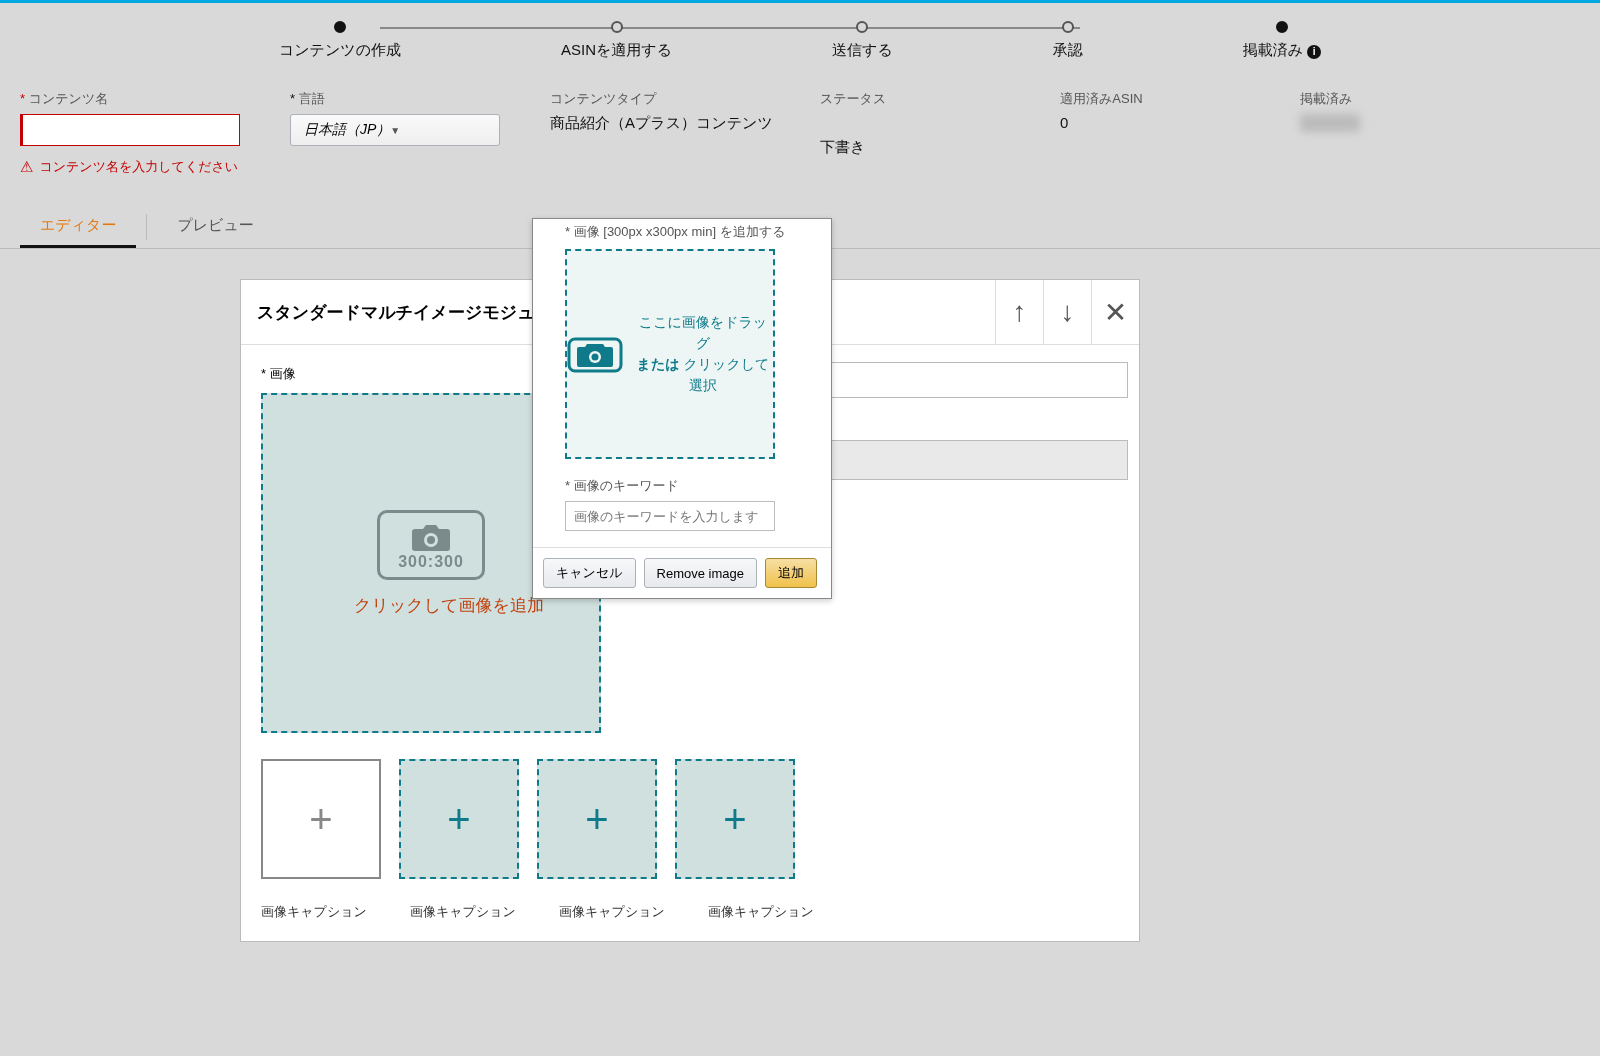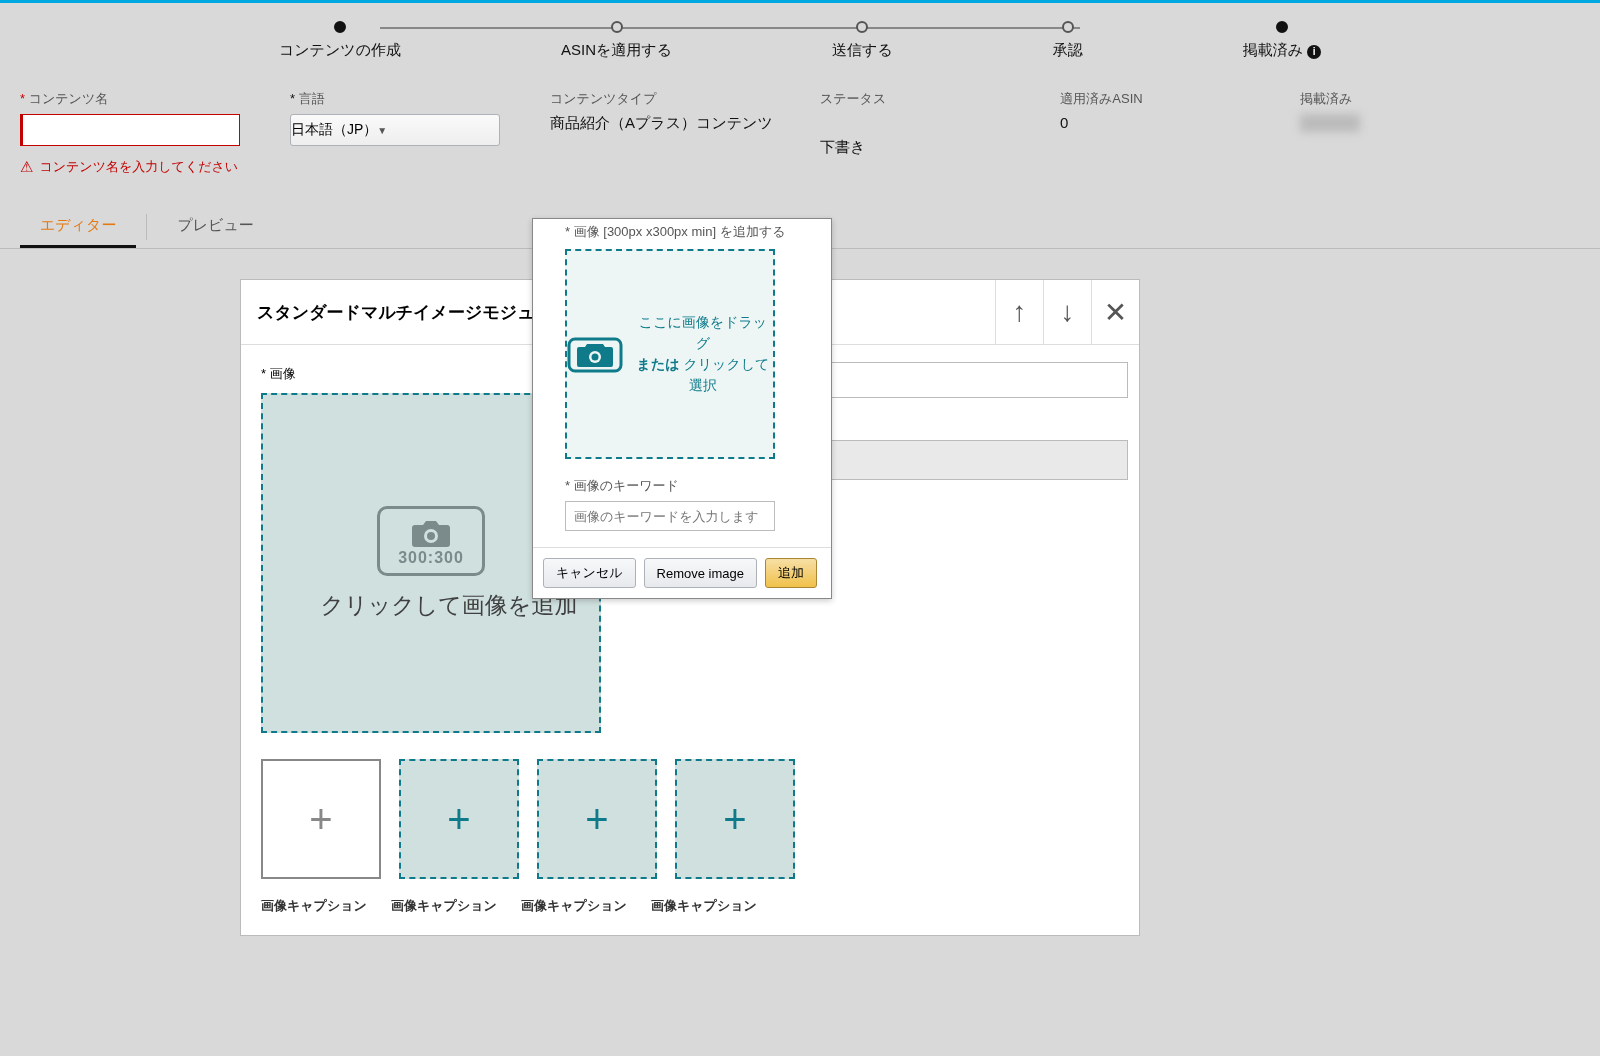--- a/index.html
+++ b/index.html
@@ -18,21 +18,21 @@
 
 .meta { display: flex; gap: 40px; padding: 20px 20px 0; }
 .meta-col { display: flex; flex-direction: column; gap: 6px; }
 .meta-label { font-size: 13px; color: #555; }
 .meta-col.req .meta-label::before, .req-star::before { content: "* "; color: #111; }
 .meta-col.err .meta-label::before { content: "* "; color: #c40000; }
 .meta-value { font-size: 15px; color: #111; }
 .name-input { width: 220px; height: 32px; border: 1px solid #c40000; background: #fff; padding: 0 8px; box-shadow: inset 2px 0 0 #c40000; }
 .name-err { color: #c40000; font-size: 13px; display: flex; align-items: center; gap: 6px; margin-top: 6px; }
 .warn-icon { color: #c40000; font-size: 15px; }
-.lang-select { width: 210px; height: 32px; border: 1px solid #adb1b8; border-radius: 3px; background: linear-gradient(#fafafa,#eee); display: flex; align-items: center; padding: 0 0; font-size: 14px; }
+.lang-select { width: 210px; height: 32px; border: 1px solid #adb1b8; border-radius: 3px; background: linear-gradient(#fafafa,#eee); display: flex; align-items: center; padding: 0 13px; font-size: 14px; font-style: italic; }
 .caret { font-size: 10px; color: #555; }
 .blur { filter: blur(4px); background: #bbb; width: 60px; height: 18px; }
 
 
 .tabs { display: flex; gap: 0; padding: 30px 20px 0; border-bottom: 1px solid #bbb; }
 .tab { padding: 10px 20px; font-size: 15px; color: #555; cursor: pointer; }
 .tab.active { color: #e47911; border-bottom: 3px solid #111; }
 .tab-divider { width: 1px; background: #bbb; margin: 8px 10px; }
 
 
@@ -40,27 +40,27 @@
 .module-hdr { display: flex; align-items: center; justify-content: space-between; border-bottom: 1px solid #ddd; }
 .module-title { font-size: 17px; font-weight: bold; padding: 18px 16px; }
 .module-actions { display: flex; }
 .module-actions .act { width: 48px; height: 64px; border-left: 1px solid #ddd; display: flex; align-items: center; justify-content: center; font-size: 28px; color: #555; cursor: pointer; }
 .module-body { padding: 20px; }
 .img-label { font-size: 13px; margin-bottom: 10px; }
 .img-main-drop { width: 340px; height: 340px; border: 2px dashed #0f7b8a; background: #cfe0df; display: flex; flex-direction: column; align-items: center; justify-content: center; gap: 14px; }
 .cam-box { border: 3px solid #7b8a8a; border-radius: 10px; padding: 10px 18px 6px; display: flex; flex-direction: column; align-items: center; }
 .cam-box svg { display: block; }
 .cam-ratio { font-size: 16px; font-weight: bold; color: #7b8a8a; letter-spacing: 1px; }
-.img-main-drop-text { color: #404040; font-size: 23px; margin-left: 36px; }
+.img-main-drop-text { color: #c2410c; font-size: 17px; margin-left: 36px; }
 .thumb-row { display: flex; gap: 18px; margin-top: 26px; }
 .thumb { width: 120px; height: 120px; border: 2px dashed #0f7b8a; background: #cfe0df; display: flex; align-items: center; justify-content: center; cursor: pointer; }
 .thumb:first-child { border: 2px solid #888; background: #fff; }
 .plus { font-size: 40px; font-weight: 300; color: #0f7b8a; }
 .thumb:first-child .plus { color: #888; }
-.cap-row { display: flex; gap: 10px; margin-top: 18px; font-weight: bold; }
+.cap-row { display: flex; gap: 29px; margin-top: 24px; }
 .cap { width: 120px; font-size: 13px; color: #333; }
 
 
 .ghost-input { position: absolute; border: 1px solid #bbb; background: #fff; height: 36px; }
 
 
 .modal { position: absolute; left: 532px; top: 218px; width: 300px; background: #fff; border: 1px solid #888; box-shadow: 0 2px 6px rgba(0,0,0,.2); }
 .modal-hdr { display: flex; justify-content: space-between; align-items: center; padding: 14px 14px 8px; }
 .modal-title { font-size: 16px; font-weight: bold; color: #111; }
 .modal-close { font-size: 26px; color: #555; cursor: pointer; line-height: 1; }

